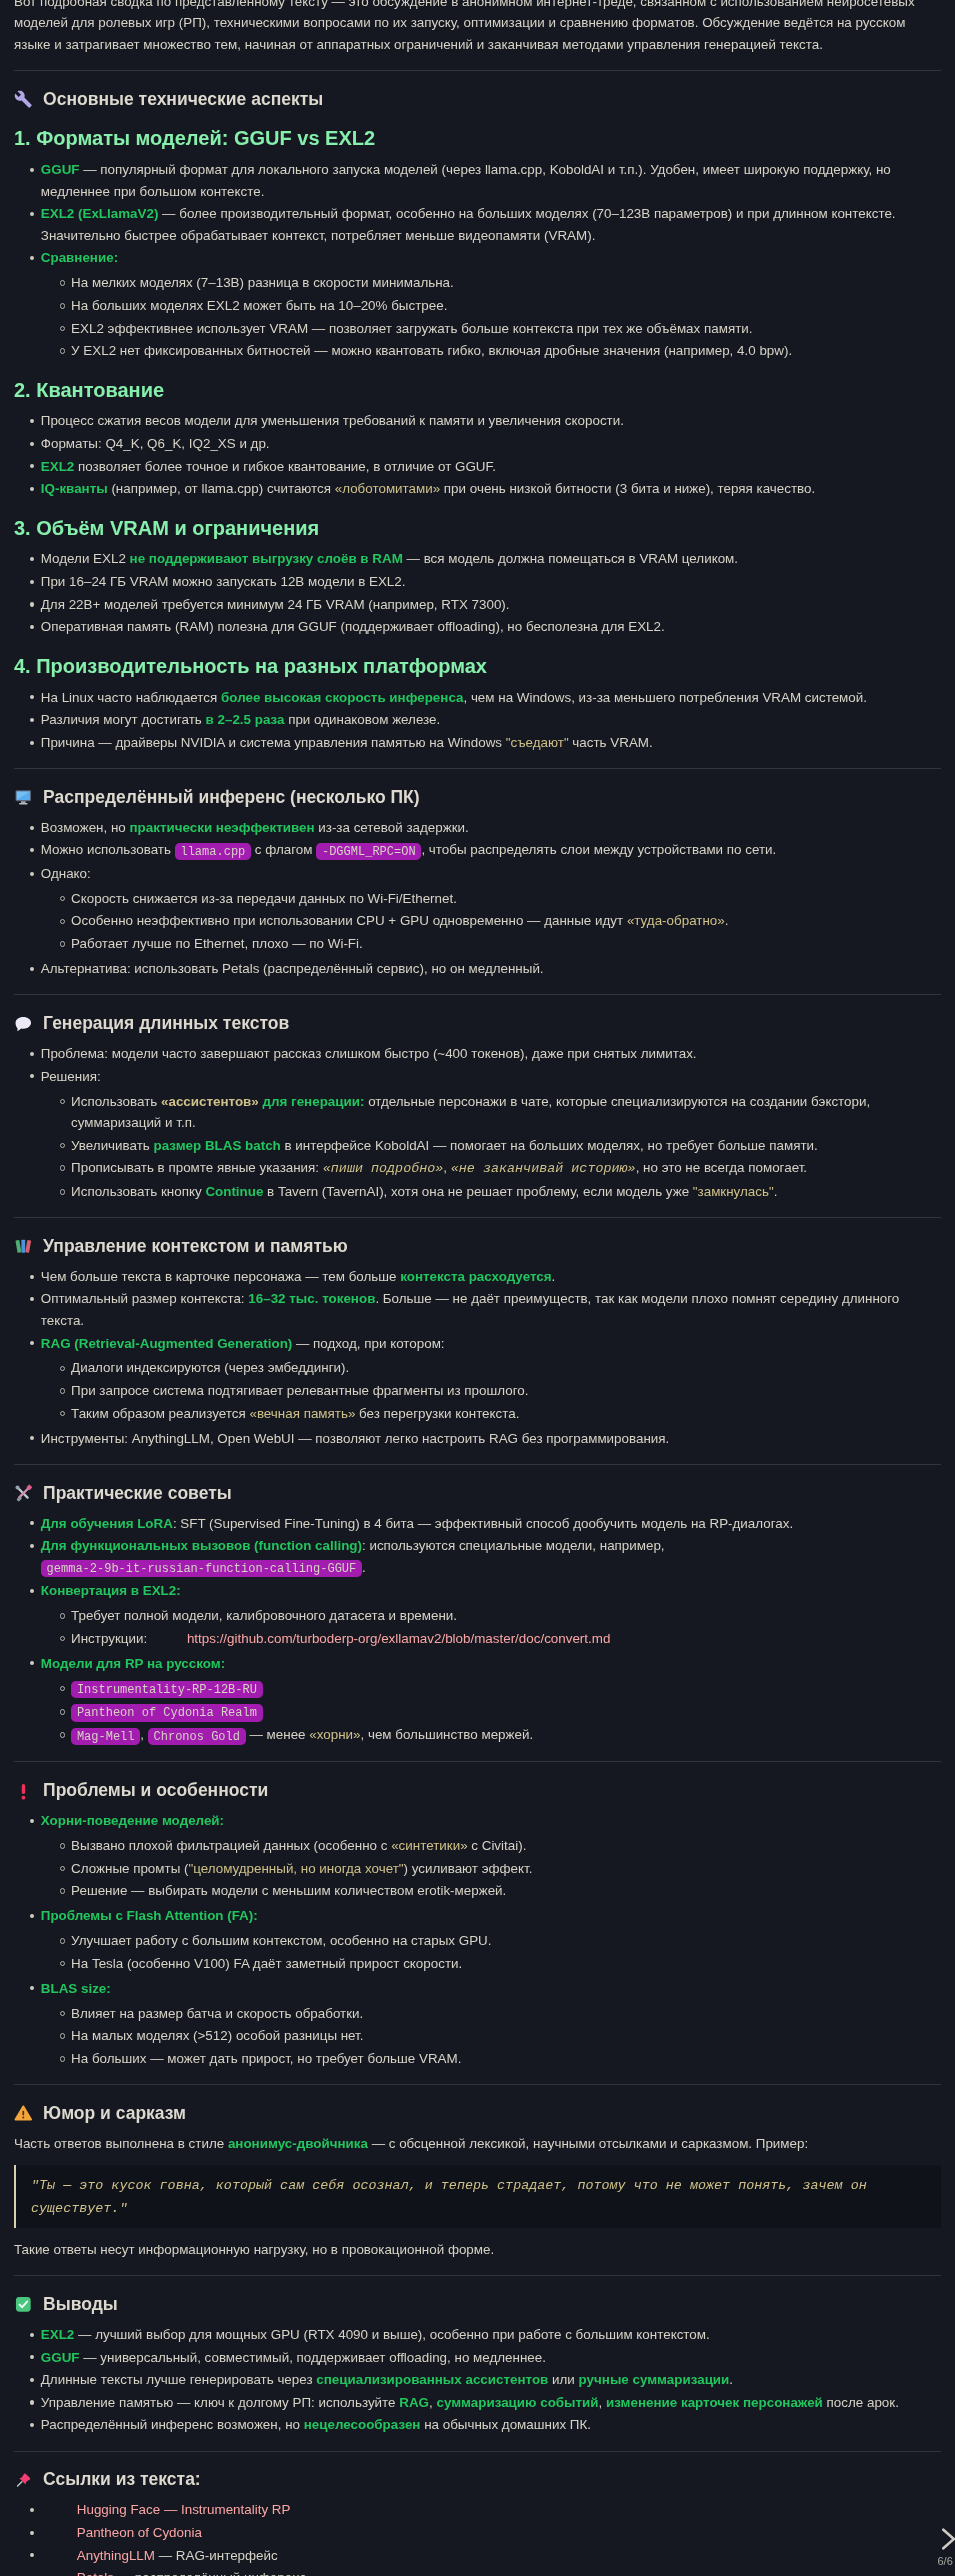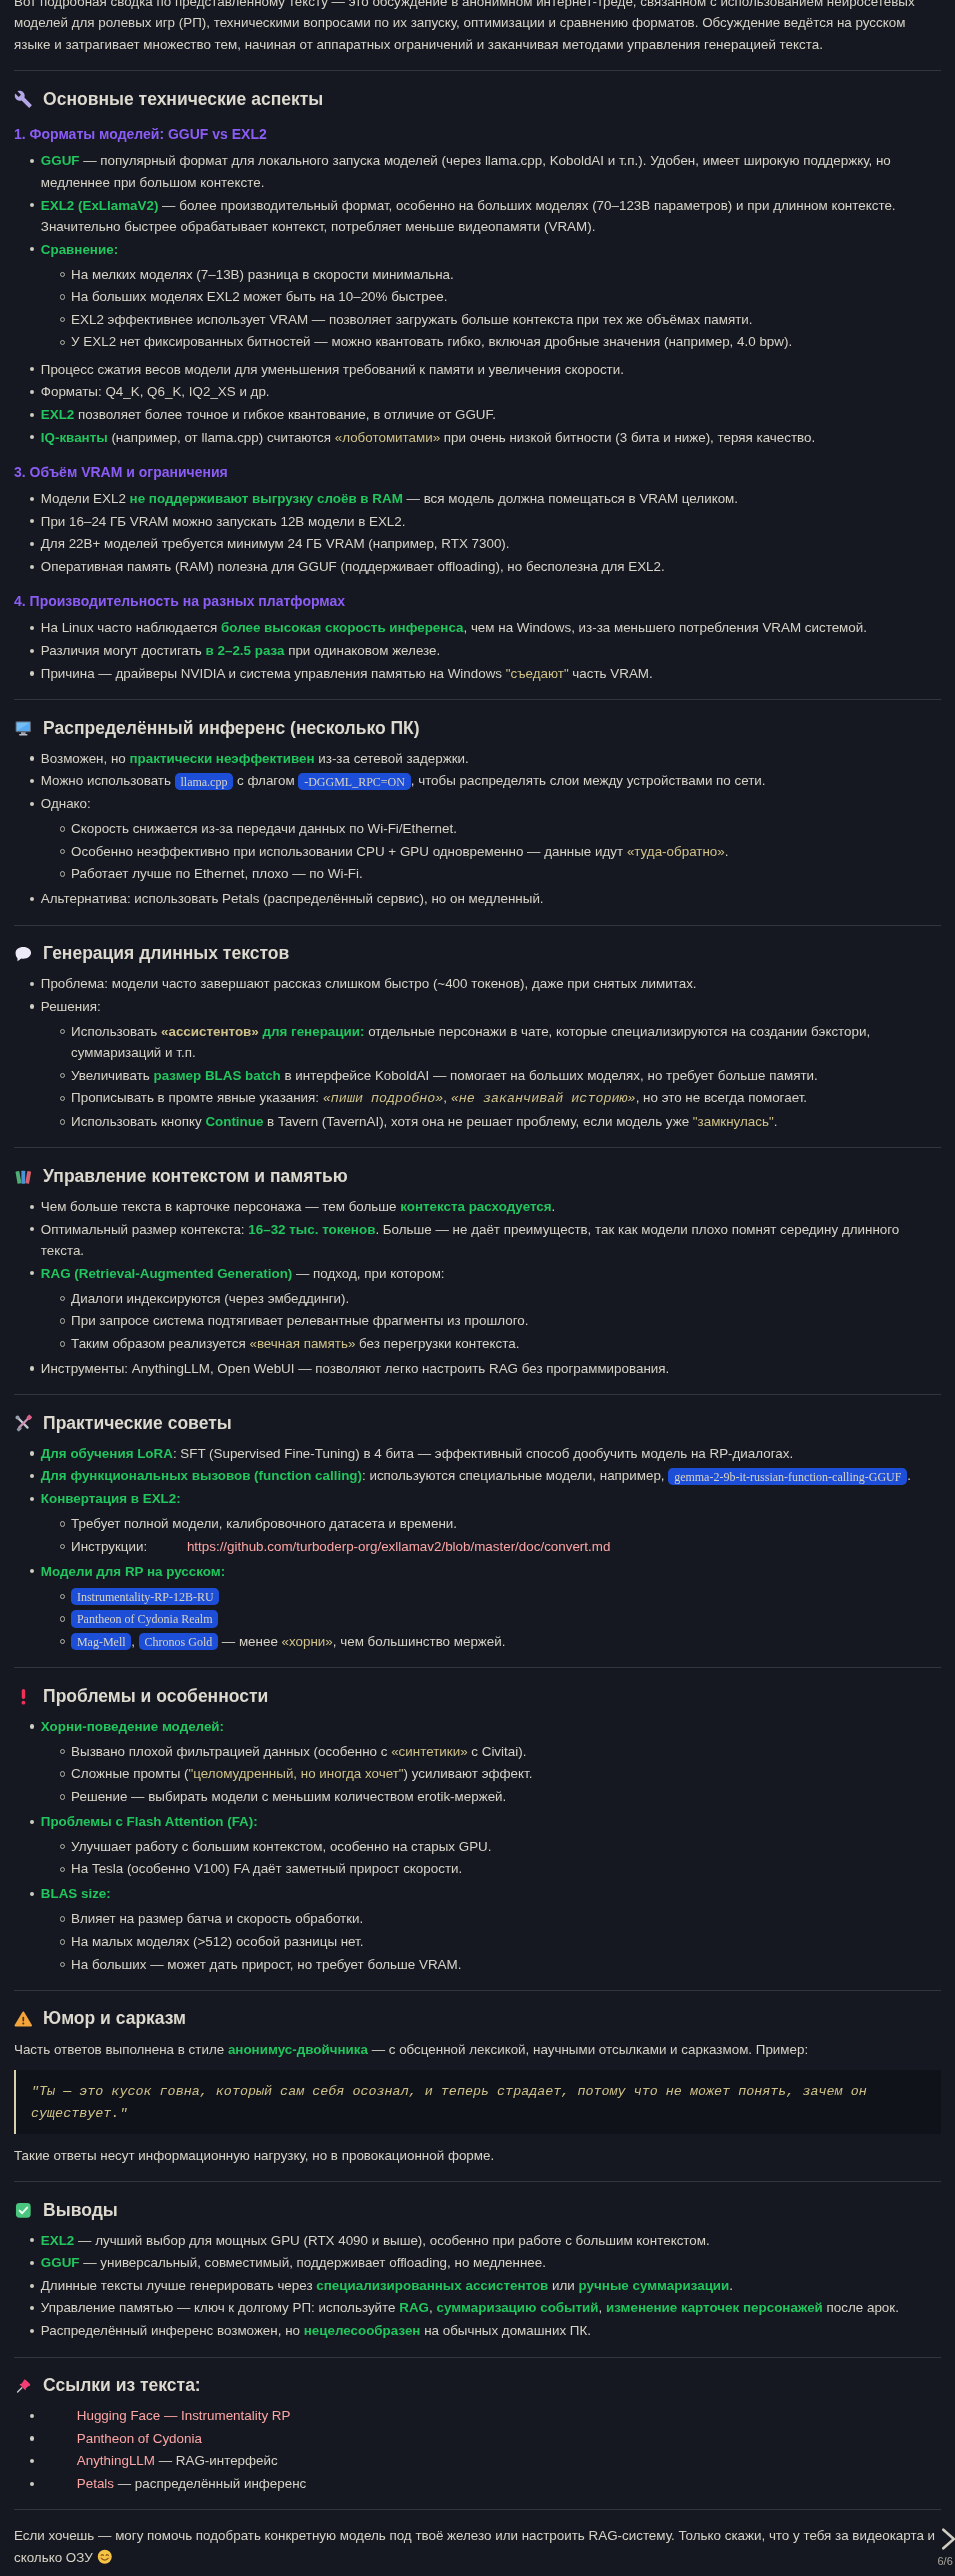--- a/index.html
+++ b/index.html
@@ -8,35 +8,35 @@
     background:#151820;color:#d7d3c7;
     font-family:"Liberation Sans",sans-serif;
     font-size:13.4px;line-height:1.6;
   }
   .page{padding:0 14px;margin-top:-9.3px;}
   p{margin:7px 0;color:#d7d3c7;}
   h2{display:flex;align-items:center;gap:10.5px;margin:17.5px 0 8.2px;
      font-size:17.5px;line-height:1.25;font-weight:700;color:#ddd9cf;}
   h2 .h-icon{width:18.6px;height:18.6px;flex:0 0 18.6px;display:inline-flex;}
   h2 .h-icon svg{width:18.6px;height:18.6px;}
-  h3{margin:14px 0 3.5px;font-size:14px;font-weight:700;color:#8b5cf6;line-height:1.45;}
+  h3{margin:14px 0 3.5px;font-size:20px;font-weight:700;color:#86efac;line-height:1.45;}
   ul{list-style:none;margin:5.8px 0;padding:0 0 0 14px;}
   li{position:relative;padding-left:12.8px;margin:1.2px 0;color:#d7d3c7;}
   li::before{content:"";position:absolute;left:1.7px;top:8.7px;width:4.1px;height:4.1px;
      border-radius:50%;background:#cfccc2;}
   ul.sub{margin:3.5px 0 3.5px;padding-left:17.5px;}
   ul.sub>li::before{background:transparent;border:0.9px solid #b5b2a9;width:3.5px;height:3.5px;top:8.2px;}
   hr{border:none;border-top:0.6px solid #31353f;margin:15px 0;}
   .seg-n{color:#d7d3c7;}
   .seg-b{color:#22c55e;font-weight:700;}
   .seg-q{color:#cfc189;}
   .seg-bq{color:#cfc189;font-weight:700;}
   .seg-qi{color:#cfc189;font-style:italic;font-family:Liberation Mono, monospace;}
-  code{font-family:Liberation Serif, serif;font-size:12px;
-     background:#1d4ed8;border-radius:4.7px;padding:1.7px 5.8px;color:#d6d2c4;white-space:nowrap;}
+  code{font-family:Liberation Mono, monospace;font-size:12px;
+     background:#a21caf;border-radius:4.7px;padding:1.7px 5.8px;color:#d6d2c4;white-space:nowrap;}
   a.seg-l{color:#fca5a5;text-decoration:none;cursor:pointer;margin-left:36px;}
   blockquote{margin:10.5px 0;padding:4.7px 15px;background:#101219;
      border-left:2.3px solid #d8d1ab;}
   blockquote p{color:#cfc189;font-style:italic;margin:4.7px 0;}
   .inline-emoji{display:inline-block;width:17.5px;height:17.5px;vertical-align:-4.1px;}
   .inline-emoji svg{width:17.5px;height:17.5px;}
   .float-nav{position:absolute;left:934px;top:2525px;width:47px;}
   .float-nav .chevron{width:28px;height:28px;cursor:pointer;}
   .float-nav .chevron svg{width:28px;height:28px;}
   .float-nav .counter{font-size:11px;color:#a9a79e;margin-top:0;padding-left:3.5px;white-space:nowrap;}
@@ -59,20 +59,21 @@
     <ul class="top">
       <li><span class="seg-b">GGUF</span><span class="seg-n"> — популярный формат для локального запуска моделей (через llama.cpp, KoboldAI и т.п.). Удобен, имеет широкую поддержку, но медленнее при большом контексте.</span></li>
       <li><span class="seg-b">EXL2 (ExLlamaV2)</span><span class="seg-n"> — более производительный формат, особенно на больших моделях (70–123B параметров) и при длинном контексте. Значительно быстрее обрабатывает контекст, потребляет меньше видеопамяти (VRAM).</span></li>
       <li><span class="seg-b">Сравнение:</span><ul class="sub">
           <li><span class="seg-n">На мелких моделях (7–13B) разница в скорости минимальна.</span></li>
           <li><span class="seg-n">На больших моделях EXL2 может быть на 10–20% быстрее.</span></li>
           <li><span class="seg-n">EXL2 эффективнее использует VRAM — позволяет загружать больше контекста при тех же объёмах памяти.</span></li>
           <li><span class="seg-n">У EXL2 нет фиксированных битностей — можно квантовать гибко, включая дробные значения (например, 4.0 bpw).</span></li>
         </ul></li>
     </ul>
+    <h3>2. Квантование</h3>
     <ul class="top">
       <li><span class="seg-n">Процесс сжатия весов модели для уменьшения требований к памяти и увеличения скорости.</span></li>
       <li><span class="seg-n">Форматы: Q4_K, Q6_K, IQ2_XS и др.</span></li>
       <li><span class="seg-b">EXL2</span><span class="seg-n"> позволяет более точное и гибкое квантование, в отличие от GGUF.</span></li>
       <li><span class="seg-b">IQ-кванты</span><span class="seg-n"> (например, от llama.cpp) считаются </span><span class="seg-q">«лоботомитами»</span><span class="seg-n"> при очень низкой битности (3 бита и ниже), теряя качество.</span></li>
     </ul>
     <h3>3. Объём VRAM и ограничения</h3>
     <ul class="top">
       <li><span class="seg-n">Модели EXL2 </span><span class="seg-b">не поддерживают выгрузку слоёв в RAM</span><span class="seg-n"> — вся модель должна помещаться в VRAM целиком.</span></li>
       <li><span class="seg-n">При 16–24 ГБ VRAM можно запускать 12B модели в EXL2.</span></li>

